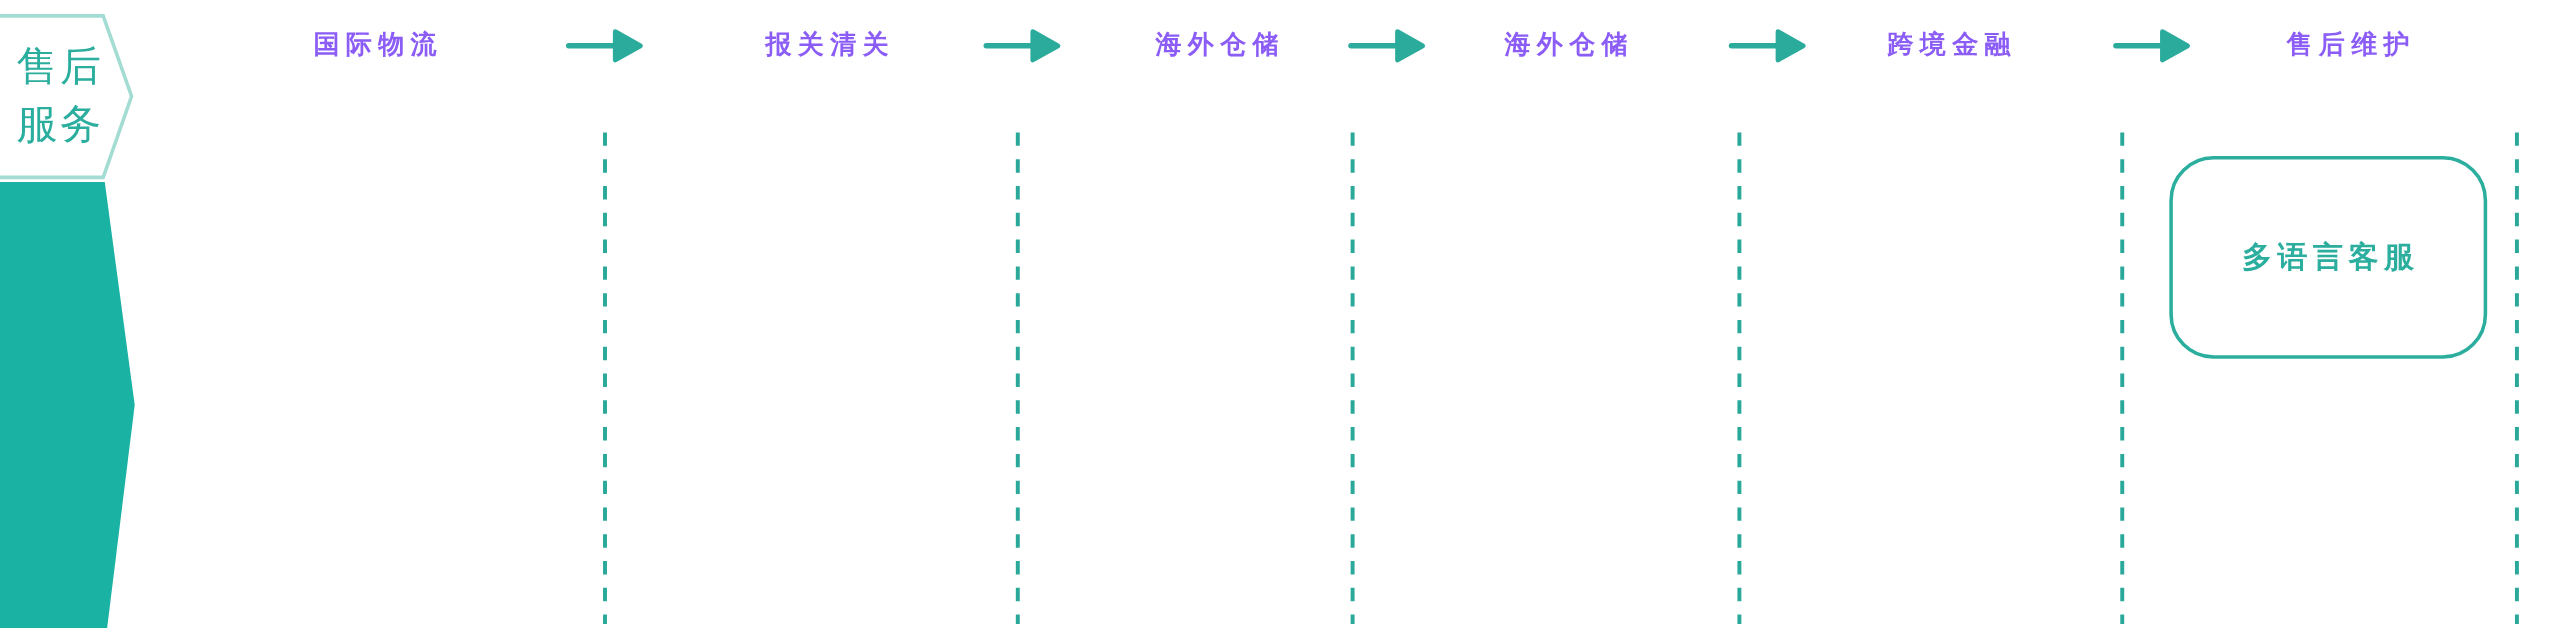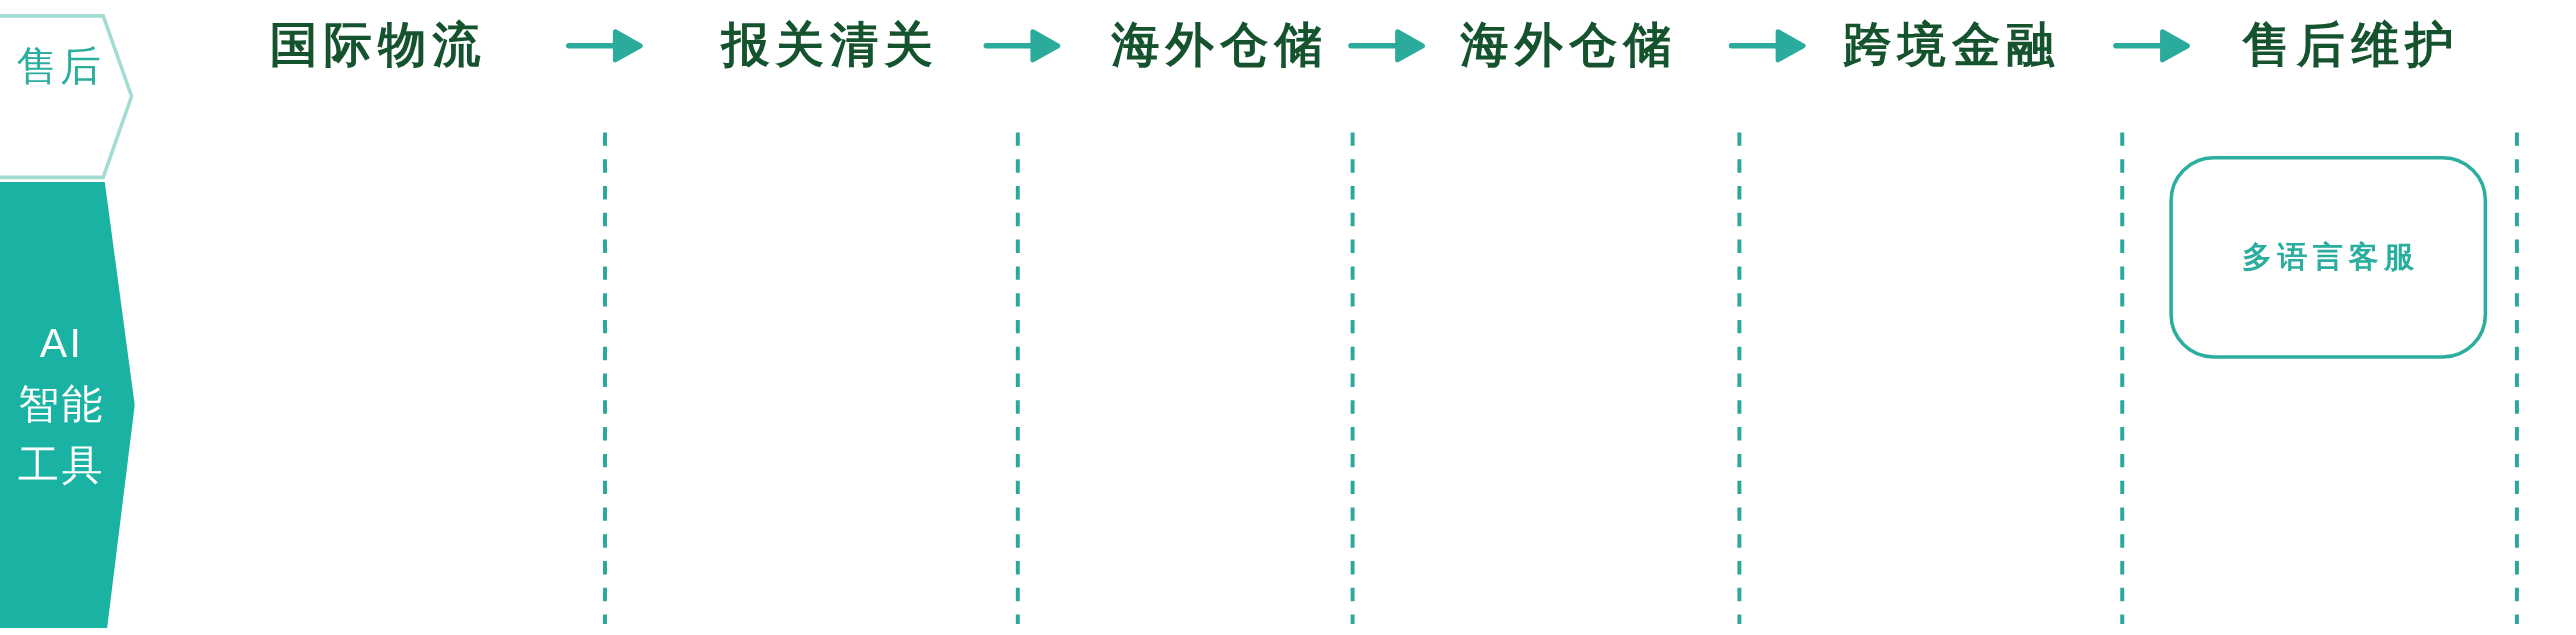--- a/index.html
+++ b/index.html
@@ -39,26 +39,26 @@
     line-height: 61px;
     color: #ffffff;
   }
 
   
   .flow-label {
     position: absolute;
     top: 23.6px;
     transform: translateX(-50%);
     white-space: nowrap;
-    font-size: 48px;
+    font-size: 26px;
     line-height: 41px;
     font-weight: 600;
     letter-spacing: 6.3px;
     text-indent: 6.3px;
-    color: #14532d;
+    color: #8b5cf6;
   }
 
   
   .card-label {
     position: absolute;
     left: 2171px; top: 158px;
     width: 314px; height: 199px;
     display: flex;
     align-items: center;
     justify-content: center;
@@ -111,27 +111,23 @@
         <line x1="2686" y1="58" x2="2748" y2="58" stroke="#2aab9b" stroke-width="7" stroke-linecap="round"></line>
         <polygon points="2745,40 2777,58 2745,76" stroke="#2aab9b" stroke-width="6" stroke-linejoin="round"></polygon>
       </g>
     </g>
 
     <rect x="2756" y="200" width="399" height="253" rx="54" ry="54" fill="#ffffff" stroke="#2bae9e" stroke-width="4.5"></rect>
   </svg>
 
   <div class="chevron-label outlined">
     <span class="line">售后</span>
+    <span class="line">服务</span>
   </div>
 
-  <div class="chevron-label filled">
-    <span class="line">AI</span>
-    <span class="line">智能</span>
-    <span class="line">工具</span>
-  </div>
 
   <div class="flow-label" style="left:375px">国际物流</div>
   <div class="flow-label" style="left:827px">报关清关</div>
   <div class="flow-label" style="left:1217px">海外仓储</div>
   <div class="flow-label" style="left:1566px">海外仓储</div>
   <div class="flow-label" style="left:2348px">售后维护</div>
   <div class="flow-label" style="left:1949px">跨境金融</div>
 
   <div class="card-label">多语言客服</div>
 

